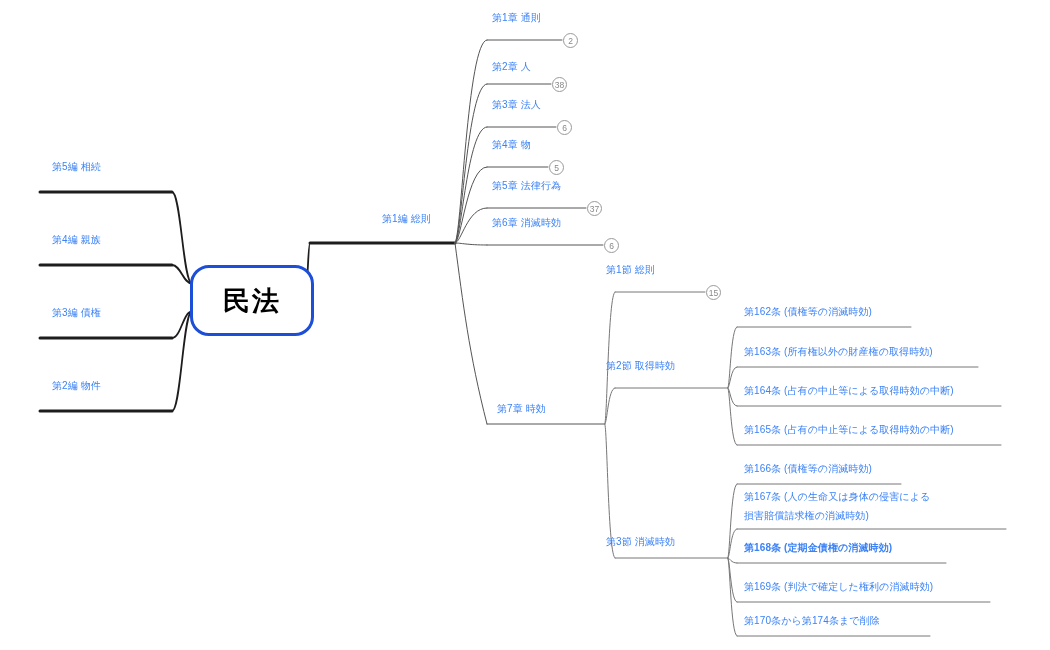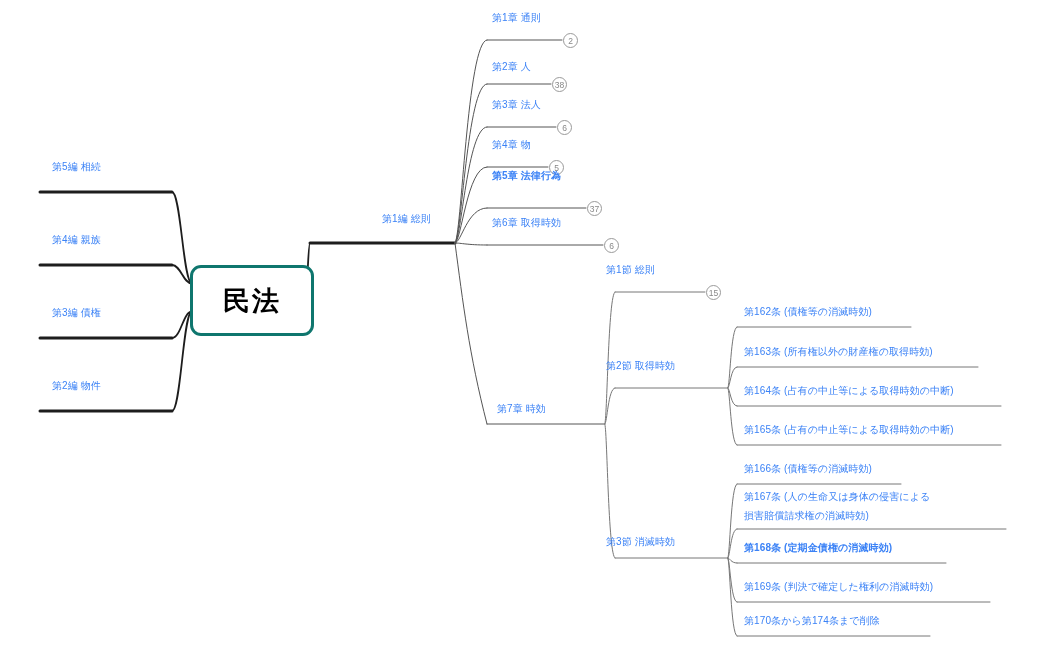--- a/index.html
+++ b/index.html
@@ -33,22 +33,22 @@
     white-space: nowrap;
     line-height: 17px;
     letter-spacing: 0.1px;
   }
   .node-label.wrapped {
     white-space: normal;
     line-height: 19px;
   }
   .center-node {
     position: absolute;
-    border: 3px solid #0f766e;
-    border-radius: 11px;
+    border: 3px solid #1d4ed8;
+    border-radius: 19px;
     background: #ffffff;
     display: flex;
     align-items: center;
     justify-content: center;
     font-size: 27px;
     font-weight: bold;
     color: #000000;
     letter-spacing: 2px;
   }
   .badge {
@@ -135,23 +135,23 @@
       <div class="node-label" style="left: 52px; top: 377px;">第2編 物件</div>
       <div class="node-label" style="left: 341px; top: 210px; margin-left: 41px;">第1編 総則</div>
       <div class="node-label" style="left: 492px; top: 9px;">第1章 通則</div>
       <div class="badge" style="left: 563px; top: 33px;">2</div>
       <div class="node-label" style="left: 492px; top: 58px;">第2章 人</div>
       <div class="badge" style="left: 552px; top: 77px;">38</div>
       <div class="node-label" style="left: 492px; top: 96px;">第3章 法人</div>
       <div class="badge" style="left: 557px; top: 120px;">6</div>
       <div class="node-label" style="left: 492px; top: 136px;">第4章 物</div>
       <div class="badge" style="left: 549px; top: 160px;">5</div>
-      <div class="node-label" style="left: 492px; top: 167px; font-weight: bold;">第5章 法律行為</div>
+      <div class="node-label" style="left: 492px; top: 177px;">第5章 法律行為</div>
       <div class="badge" style="left: 587px; top: 201px;">37</div>
-      <div class="node-label" style="left: 492px; top: 214px;">第6章 取得時効</div>
+      <div class="node-label" style="left: 492px; top: 214px;">第6章 消滅時効</div>
       <div class="badge" style="left: 604px; top: 238px;">6</div>
       <div class="node-label" style="left: 497px; top: 400px;">第7章 時効</div>
       <div class="node-label" style="left: 606px; top: 261px;">第1節 総則</div>
       <div class="badge" style="left: 706px; top: 285px;">15</div>
       <div class="node-label" style="left: 606px; top: 357px;">第2節 取得時効</div>
       <div class="node-label" style="left: 744px; top: 303px;">第162条 (債権等の消滅時効)</div>
       <div class="node-label" style="left: 744px; top: 343px;">第163条 (所有権以外の財産権の取得時効)</div>
       <div class="node-label" style="left: 744px; top: 382px;">第164条 (占有の中止等による取得時効の中断)</div>
       <div class="node-label" style="left: 744px; top: 421px;">第165条 (占有の中止等による取得時効の中断)</div>
       <div class="node-label" style="left: 606px; top: 533px;">第3節 消滅時効</div>

